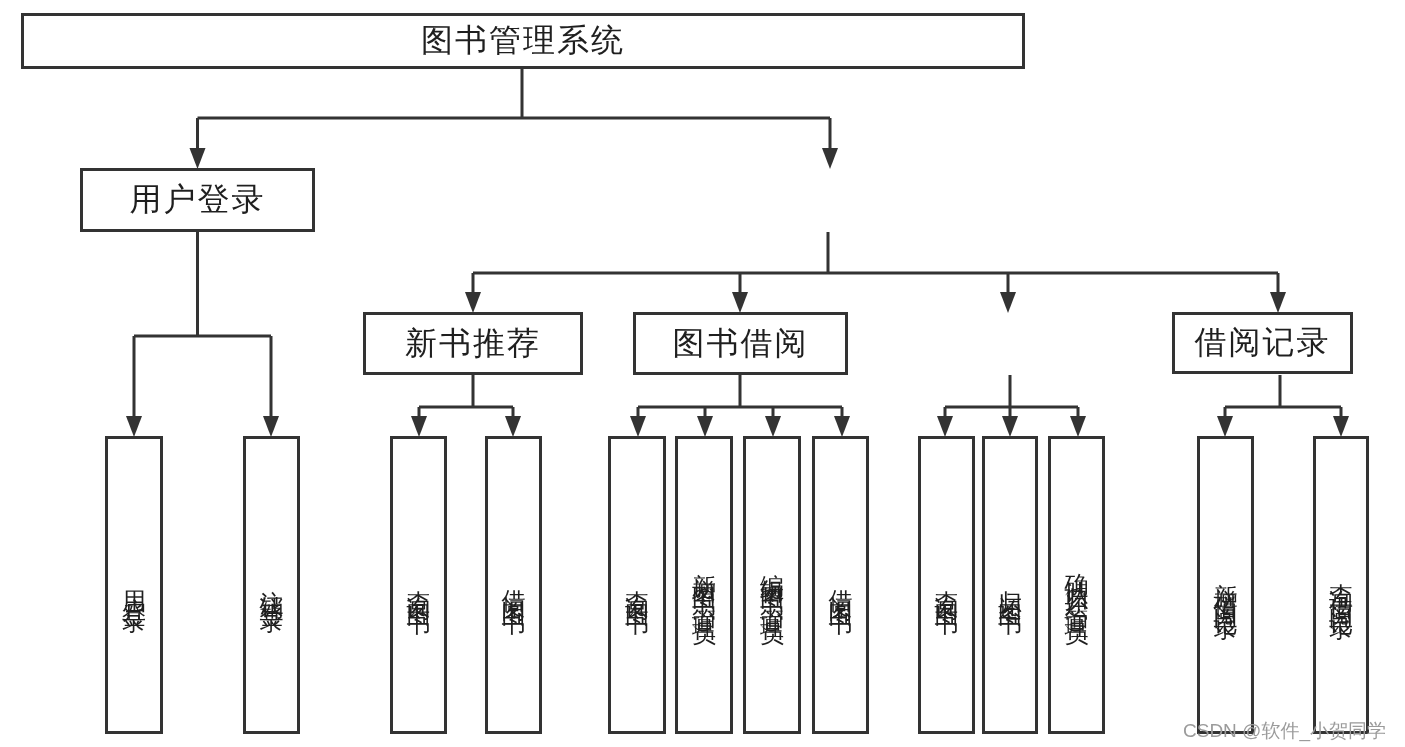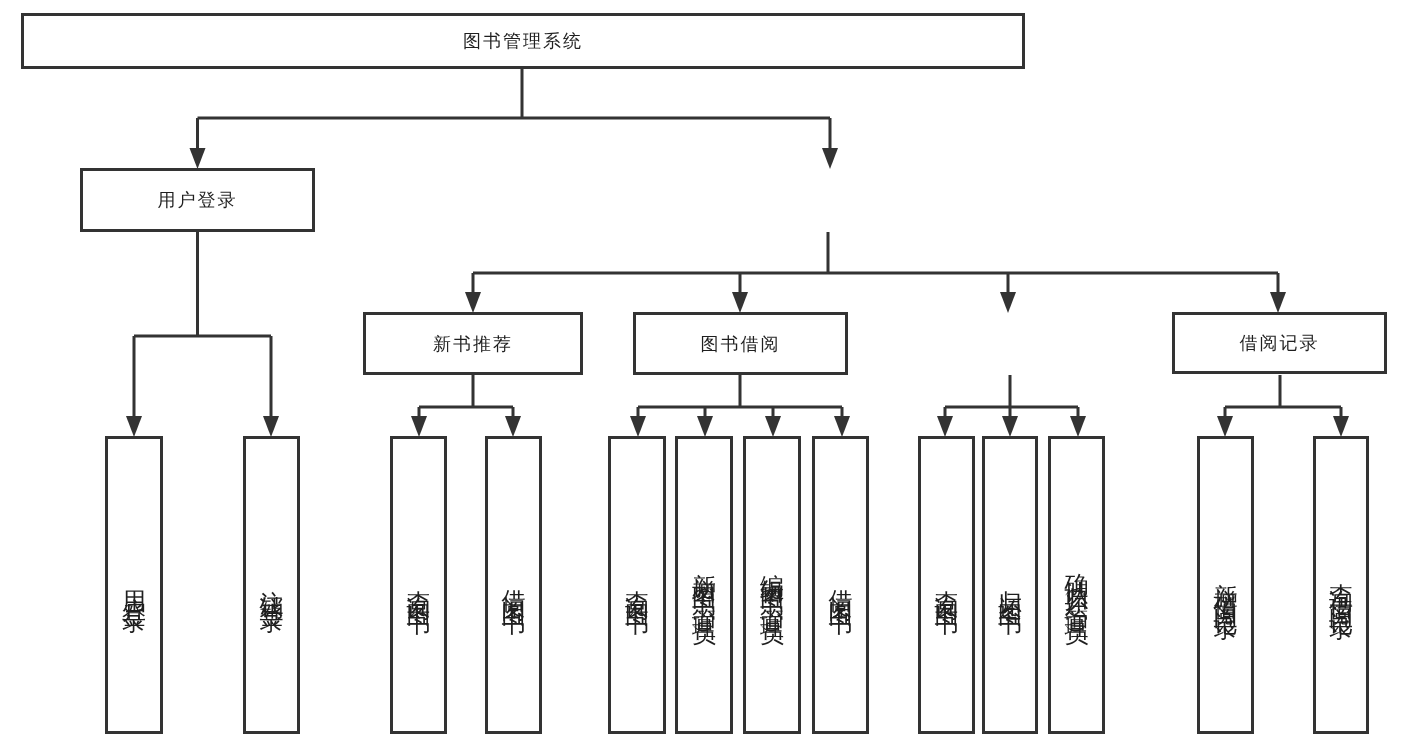--- a/index.html
+++ b/index.html
@@ -15,21 +15,21 @@
   .box {
     position:absolute;
     box-sizing:border-box;
     background:#ffffff;
     border:3px solid #333333;
     display:flex;
     align-items:center;
     justify-content:center;
     color:#1f1f1f;
   }
-  .hlabel { font-size:18px; letter-spacing:2px; white-space:nowrap; }
+  .hlabel { font-size:32px; letter-spacing:2px; white-space:nowrap; }
   .vtext {
     writing-mode:vertical-rl;
     text-orientation:mixed;
     font-size:24px;
     letter-spacing:7px;
     line-height:1;
     color:#1f1f1f;
   }
   .watermark {
     position:absolute;
@@ -94,21 +94,21 @@
   <div class="box" style="left:80px;top:168px;width:235px;height:64px">
     <span class="hlabel">用户登录</span>
   </div>
 
   <div class="box" style="left:633px;top:312px;width:215px;height:63px">
     <span class="hlabel">图书借阅</span>
   </div>
   <div class="box" style="left:363px;top:312px;width:220px;height:63px">
     <span class="hlabel">新书推荐</span>
   </div>
-  <div class="box" style="left:1172px;top:312px;width:215px;height:62px">
+  <div class="box" style="left:1172px;top:312px;width:181px;height:62px">
     <span class="hlabel">借阅记录</span>
   </div>
 
   <div class="box" style="left:105px;top:436px;width:58px;height:298px">
     <span class="vtext">用户登录</span>
   </div>
   <div class="box" style="left:243px;top:436px;width:57px;height:298px">
     <span class="vtext">注销登录</span>
   </div>
   <div class="box" style="left:390px;top:436px;width:57px;height:298px">
@@ -138,14 +138,15 @@
   <div class="box" style="left:1048px;top:436px;width:57px;height:298px">
     <span class="vtext">确认归还（管理员）</span>
   </div>
   <div class="box" style="left:1197px;top:436px;width:57px;height:298px">
     <span class="vtext">新增借阅记录</span>
   </div>
   <div class="box" style="left:1313px;top:436px;width:56px;height:298px">
     <span class="vtext">查询借阅记录</span>
   </div>
 
+  <div class="watermark">CSDN @软件_小贺同学</div>
 
 </div>
 
 </body></html>

